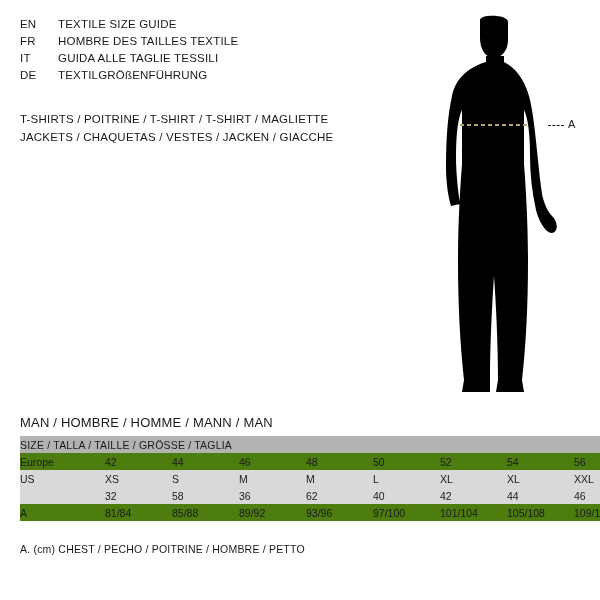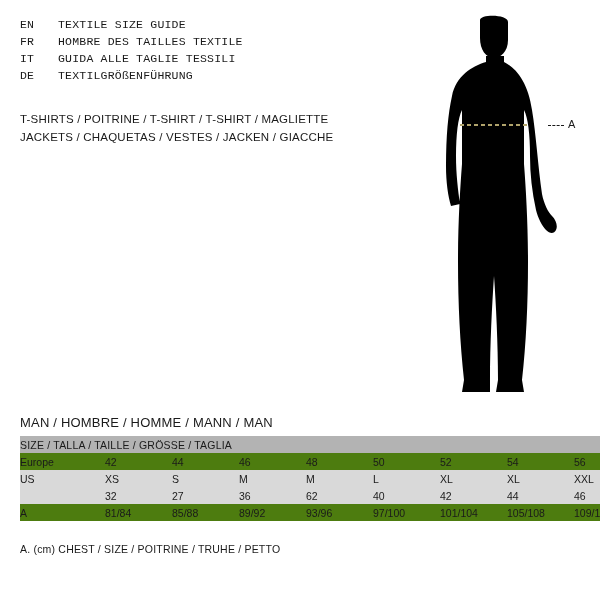--- a/index.html
+++ b/index.html
@@ -26,21 +26,20 @@
     position: absolute;
     top: 16px;
     left: 20px;
     width: 360px;
   }
   .lang-row {
     display: flex;
     align-items: baseline;
     height: 17px;
     line-height: 17px;
-    font-family: Liberation Mono, monospace;
   }
   .lang-code {
     width: 38px;
     font-size: 11.5px;
     letter-spacing: 0.2px;
     color: #1a1a1a;
   }
   .lang-text {
     font-size: 11.5px;
     letter-spacing: 0.2px;
@@ -252,21 +251,21 @@
           <td>M</td>
           <td>M</td>
           <td>L</td>
           <td>XL</td>
           <td>XL</td>
           <td>XXL</td>
         </tr>
         <tr class="row-dark">
           <td></td>
           <td>32</td>
-          <td>27</td>
+          <td>58</td>
           <td>36</td>
           <td>62</td>
           <td>40</td>
           <td>42</td>
           <td>44</td>
           <td>46</td>
         </tr>
         <tr class="row-light">
           <td>A</td>
           <td>81/84</td>
@@ -275,15 +274,15 @@
           <td>93/96</td>
           <td>97/100</td>
           <td>101/104</td>
           <td>105/108</td>
           <td>109/112</td>
         </tr>
       </tbody>
     </table>
   </div>
 
-  <div class="footnote">A. (cm) CHEST / SIZE / POITRINE / TRUHE / PETTO</div>
+  <div class="footnote">A. (cm) CHEST / PECHO / POITRINE / HOMBRE / PETTO</div>
 
 </div>
 
 </body></html>

